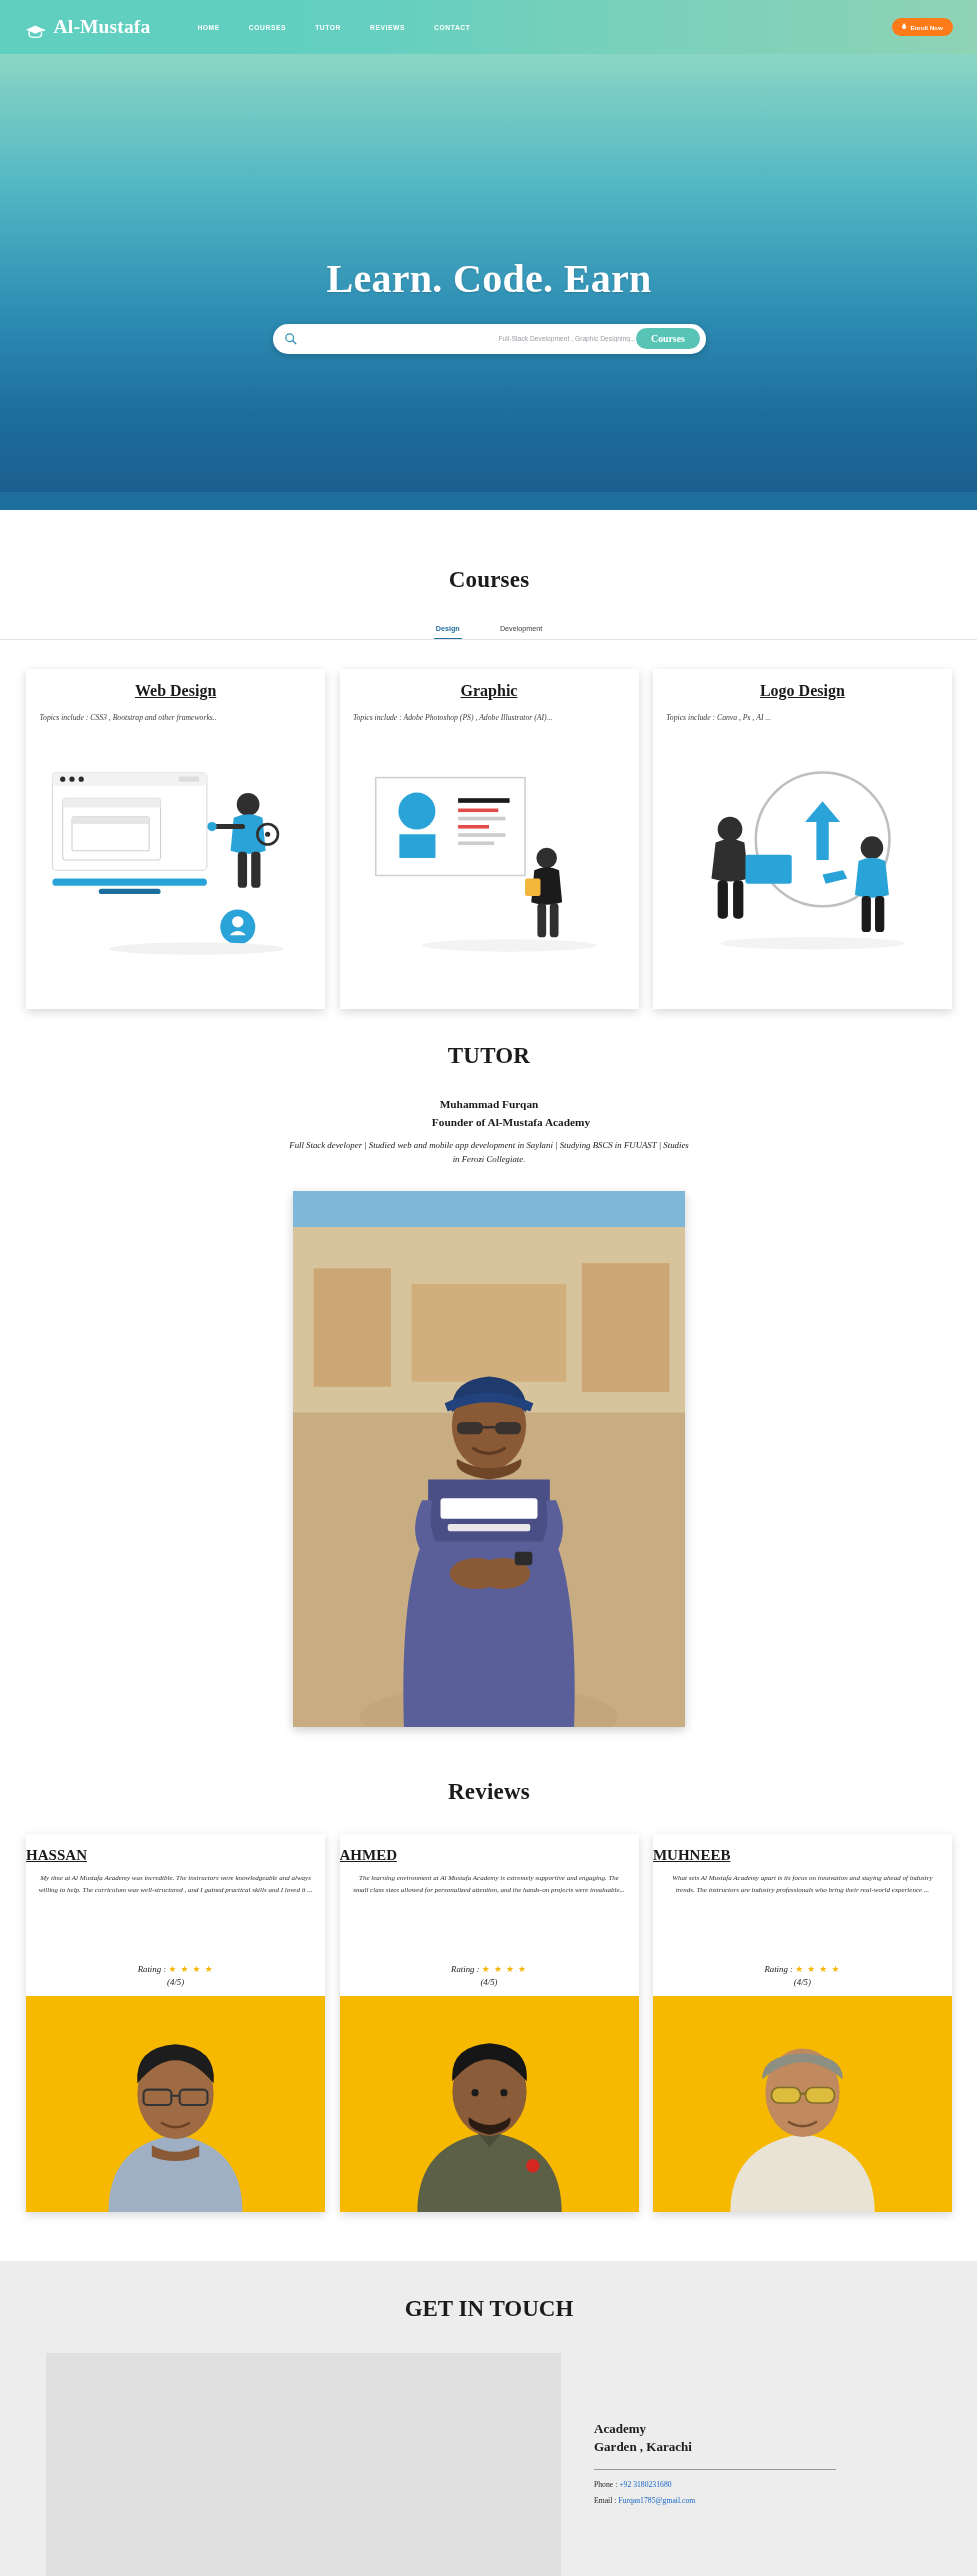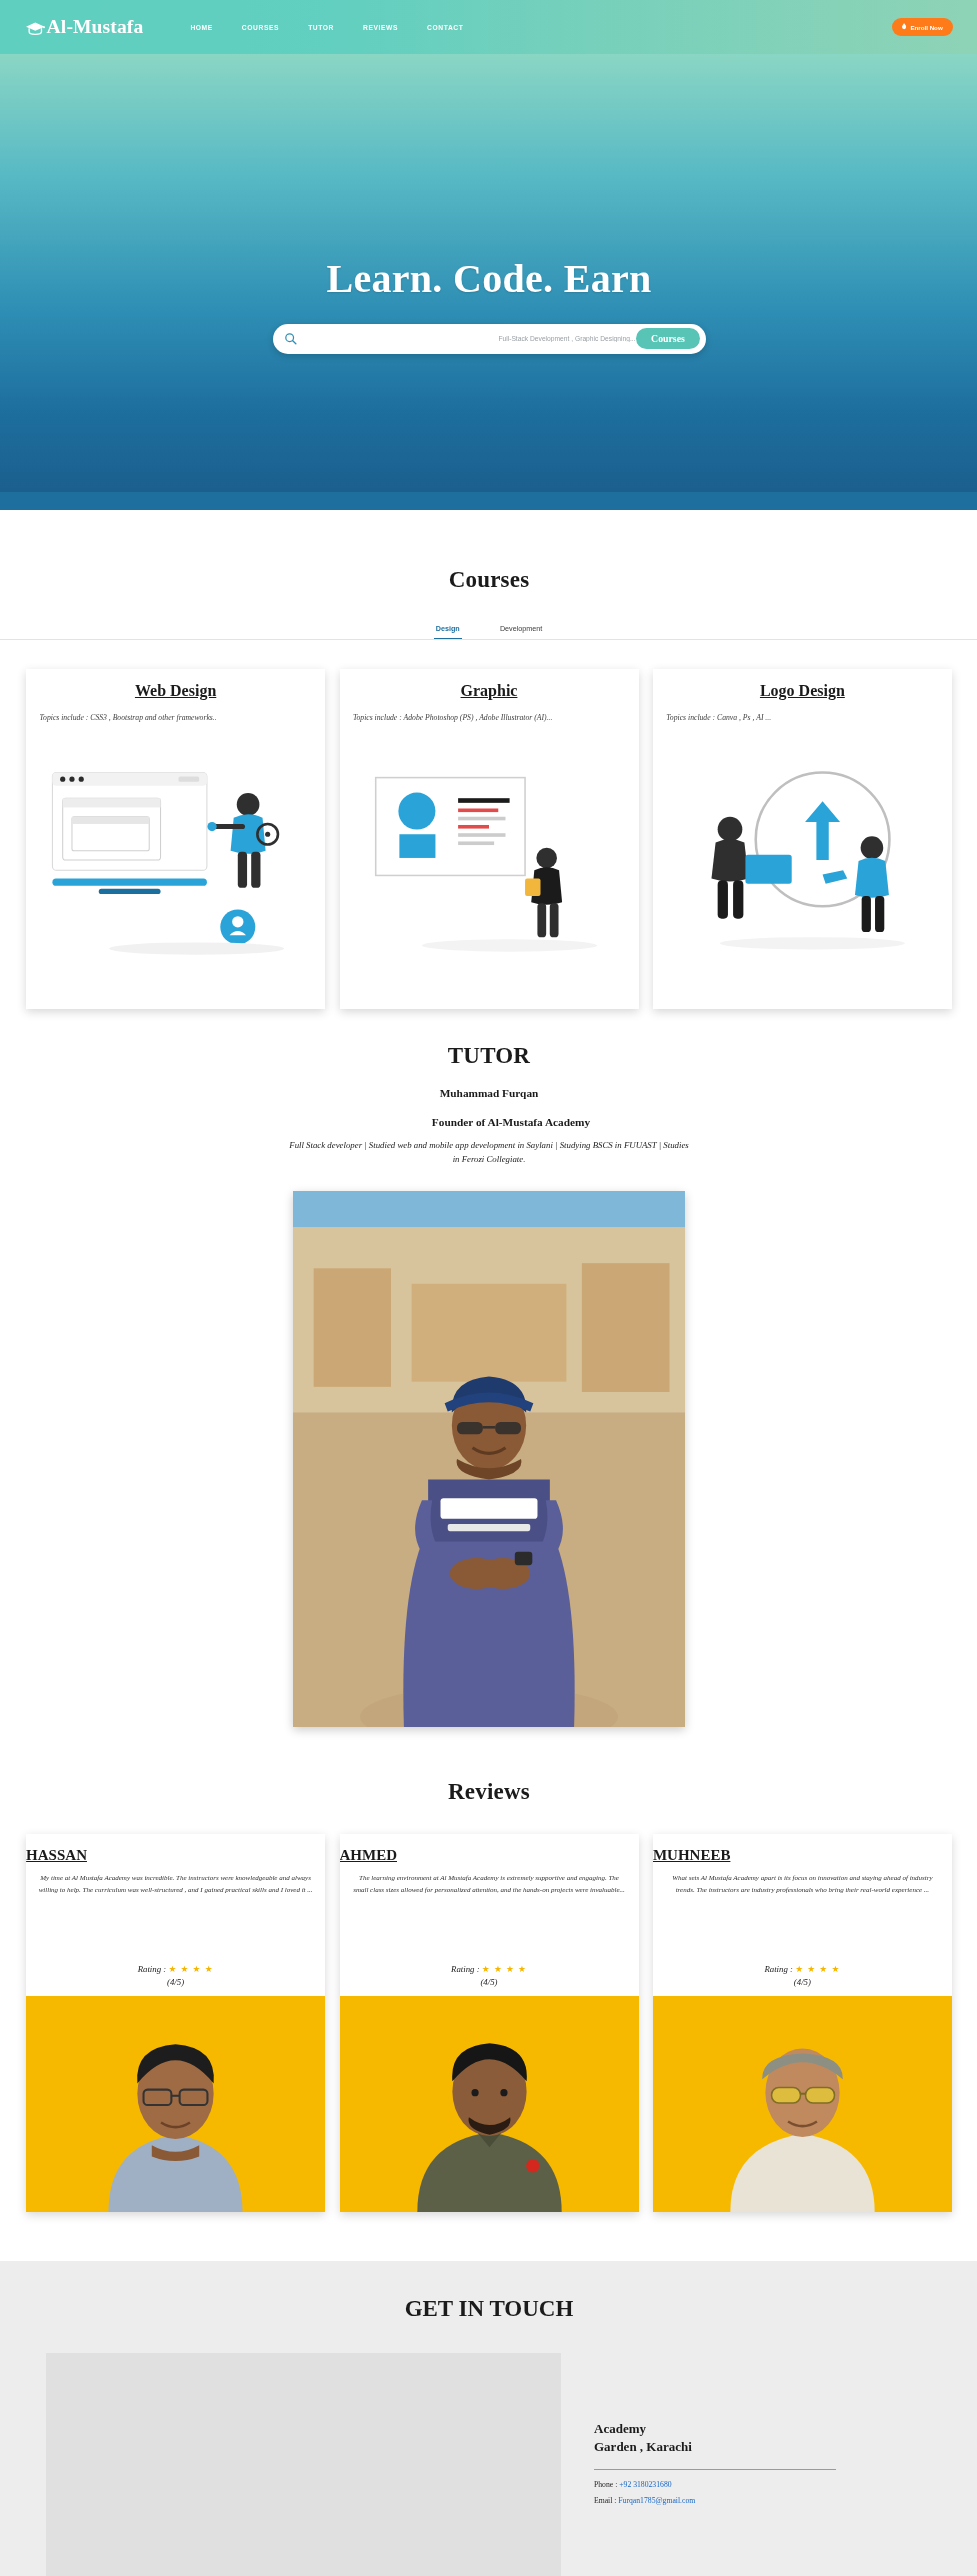--- a/index.html
+++ b/index.html
@@ -17,22 +17,22 @@
     height: 54px;
     background: linear-gradient(90deg, #5fcfc0 0%, #62cfc0 35%, #76d0bb 60%, #8ed3b6 100%);
     display: flex;
     align-items: center;
     padding: 0 25px;
     position: relative;
     z-index: 5;
   }
   .brand {
     display: flex;
-    align-items: center;
-    gap: 1px;
+    align-items: flex-end;
+    gap: 8px;
     font-family: "Liberation Serif", serif;
     font-size: 19.6px;
     font-weight: bold;
     color: #ffffff;
     letter-spacing: 0.1px;
   }
   .brand .cap { display:inline-block; width: 20.6px; height: 15.5px; }
   .nav-links {
     display: flex;
     align-items: center;
@@ -170,22 +170,22 @@
     font-size: 7.7px;
     font-style: italic;
     color: #3d3d3d;
     line-height: 1.5;
     min-height: 27px;
   }
   .illus { height: 242px; display: flex; align-items: center; justify-content: center; }
 
   
   .tutor-sec { padding-top: 34px; text-align: center; background: #fff; }
-  .tutor-name { margin-top: 18px; font-size: 11.3px; font-weight: bold; }
-  .tutor-role { margin-top: 17px; font-size: 11.3px; font-weight: bold; padding-left: 44px; }
+  .tutor-name { margin-top: 29px; font-size: 11.3px; font-weight: bold; }
+  .tutor-role { margin-top: 6px; font-size: 11.3px; font-weight: bold; padding-left: 44px; }
   .tutor-bio {
     margin: 11.3px auto 0 auto;
     width: 402px;
     font-size: 8.8px;
     font-style: italic;
     line-height: 1.55;
     color: #222;
   }
   .tutor-photo {
     margin: 24px auto 0 auto;

